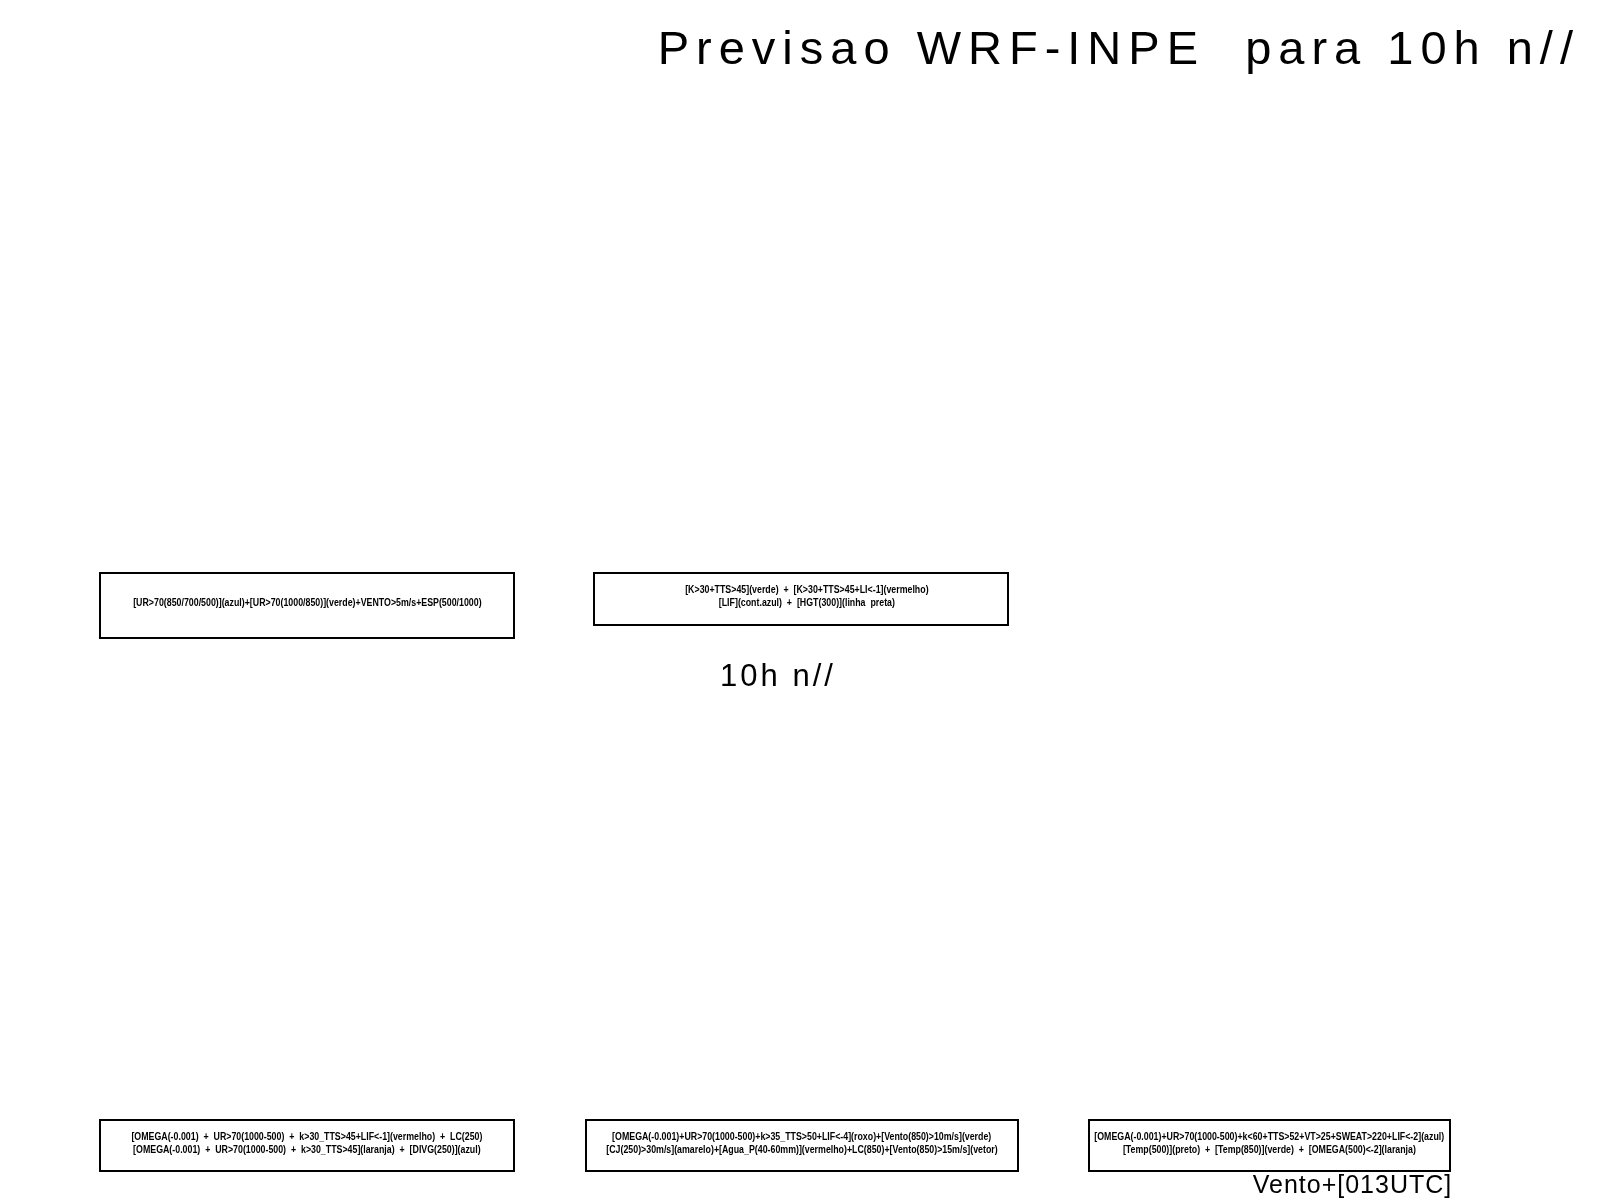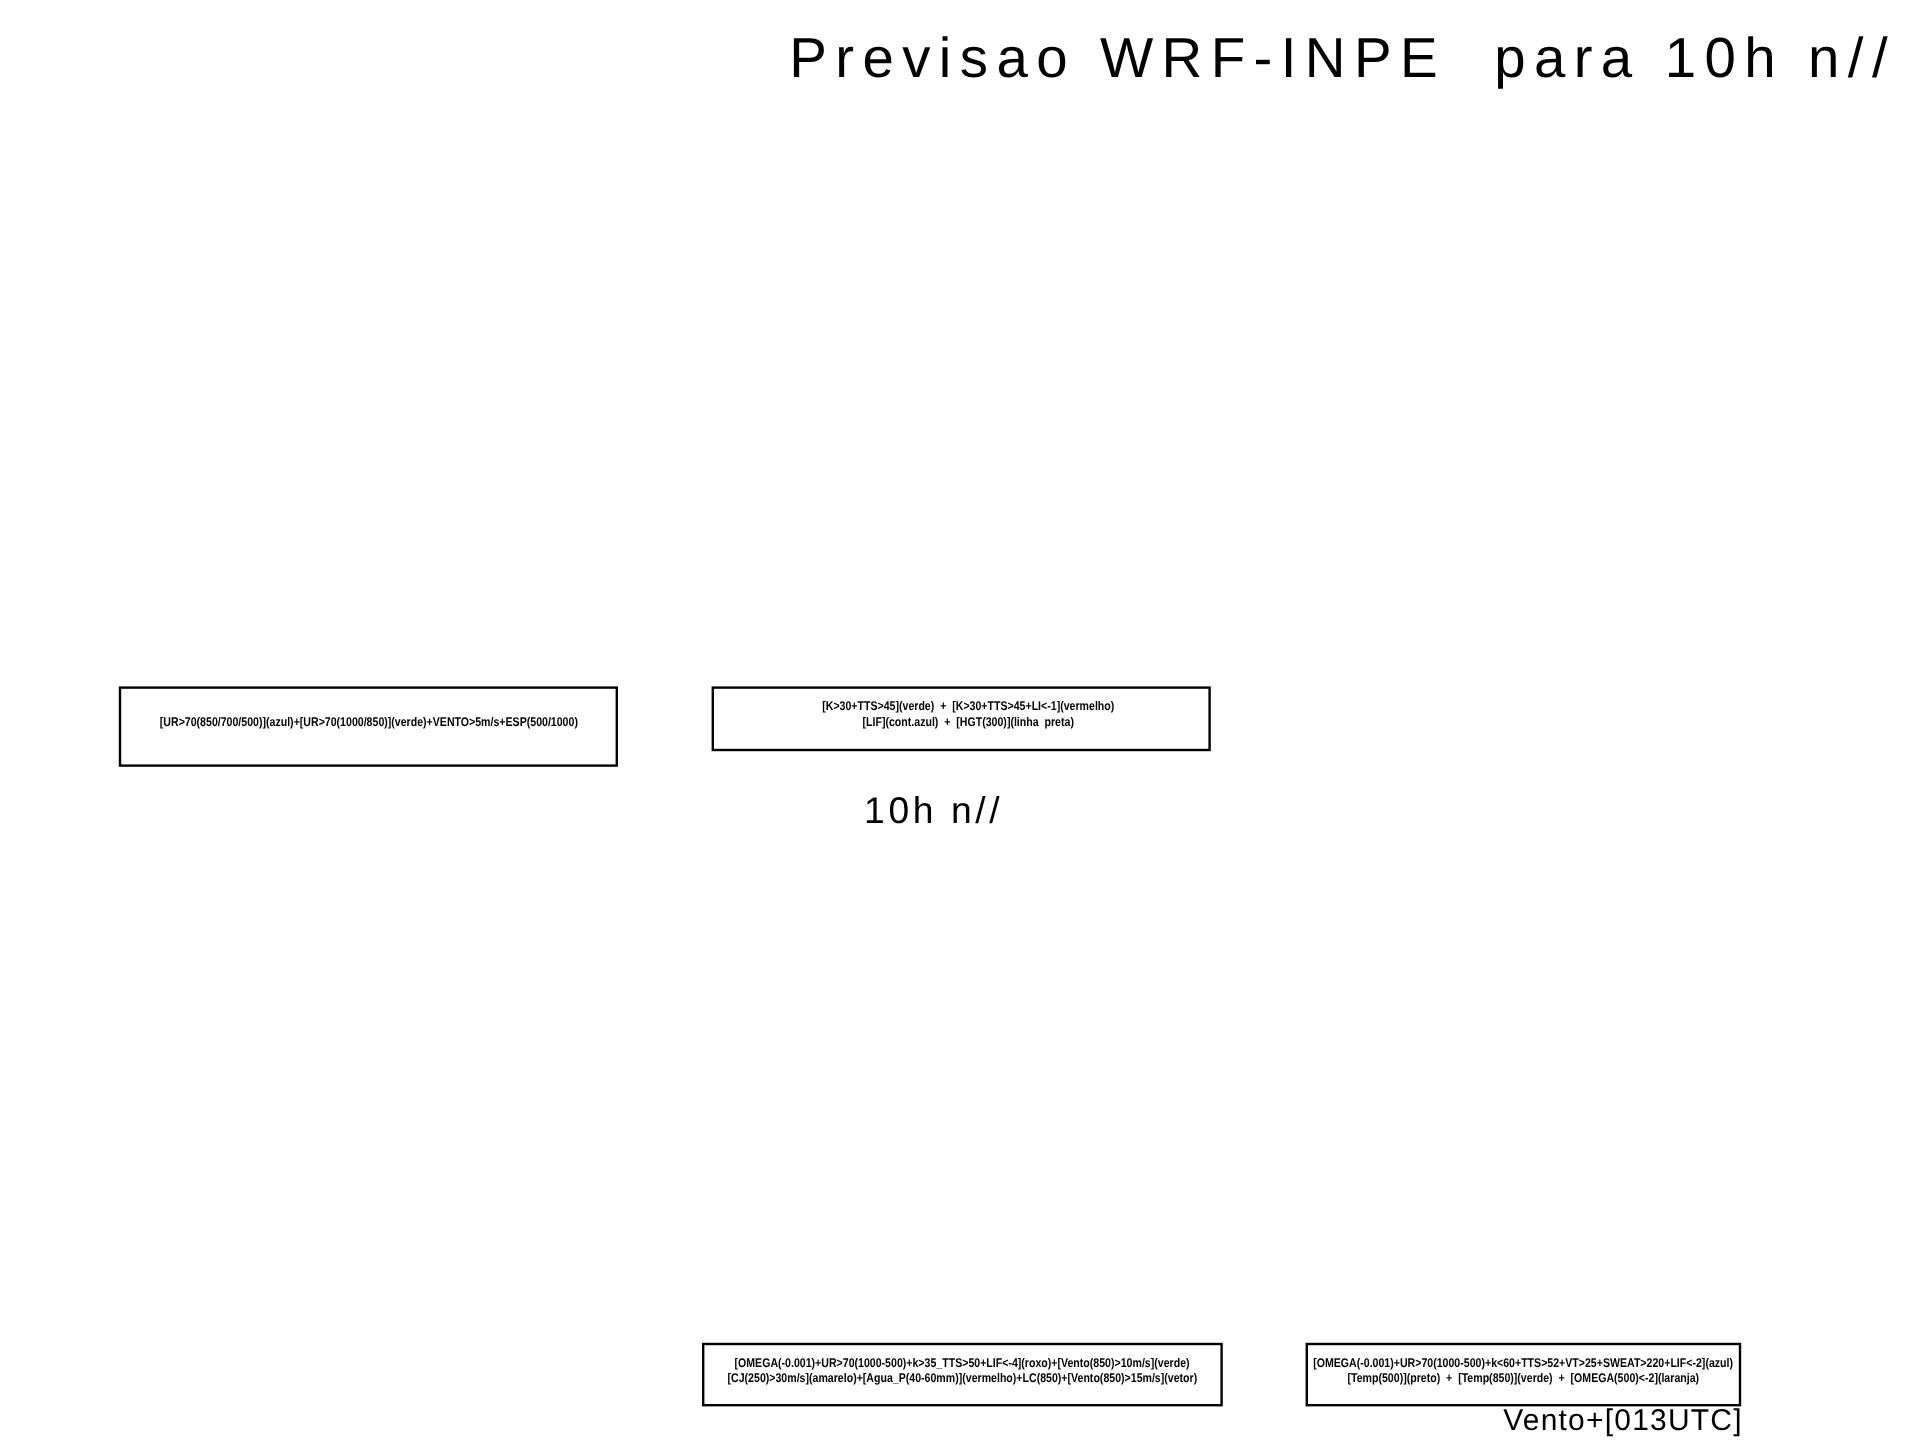--- a/index.html
+++ b/index.html
@@ -86,20 +86,24 @@
   </div>
 
   <div class="cap box-tc">
     <div class="line">[K&gt;30+TTS&gt;45](verde)  +  [K&gt;30+TTS&gt;45+LI&lt;-1](vermelho)</div>
     <div class="line">[LIF](cont.azul)  +  [HGT(300)](linha  preta)</div>
   </div>
 
 
   <div class="center-label">10h n//</div>
 
+  <div class="cap box-bl">
+    <div class="line">[OMEGA(-0.001)  +  UR&gt;70(1000-500)  +  k&gt;30_TTS&gt;45+LIF&lt;-1](vermelho)  +  LC(250)</div>
+    <div class="line">[OMEGA(-0.001)  +  UR&gt;70(1000-500)  +  k&gt;30_TTS&gt;45](laranja)  +  [DIVG(250)](azul)</div>
+  </div>
 
   <div class="cap box-bc">
     <div class="line">[OMEGA(-0.001)+UR&gt;70(1000-500)+k&gt;35_TTS&gt;50+LIF&lt;-4](roxo)+[Vento(850)&gt;10m/s](verde)</div>
     <div class="line">[CJ(250)&gt;30m/s](amarelo)+[Agua_P(40-60mm)](vermelho)+LC(850)+[Vento(850)&gt;15m/s](vetor)</div>
   </div>
 
   <div class="cap box-br">
     <div class="line">[OMEGA(-0.001)+UR&gt;70(1000-500)+k&lt;60+TTS&gt;52+VT&gt;25+SWEAT&gt;220+LIF&lt;-2](azul)</div>
     <div class="line">[Temp(500)](preto)  +  [Temp(850)](verde)  +  [OMEGA(500)&lt;-2](laranja)</div>
   </div>

